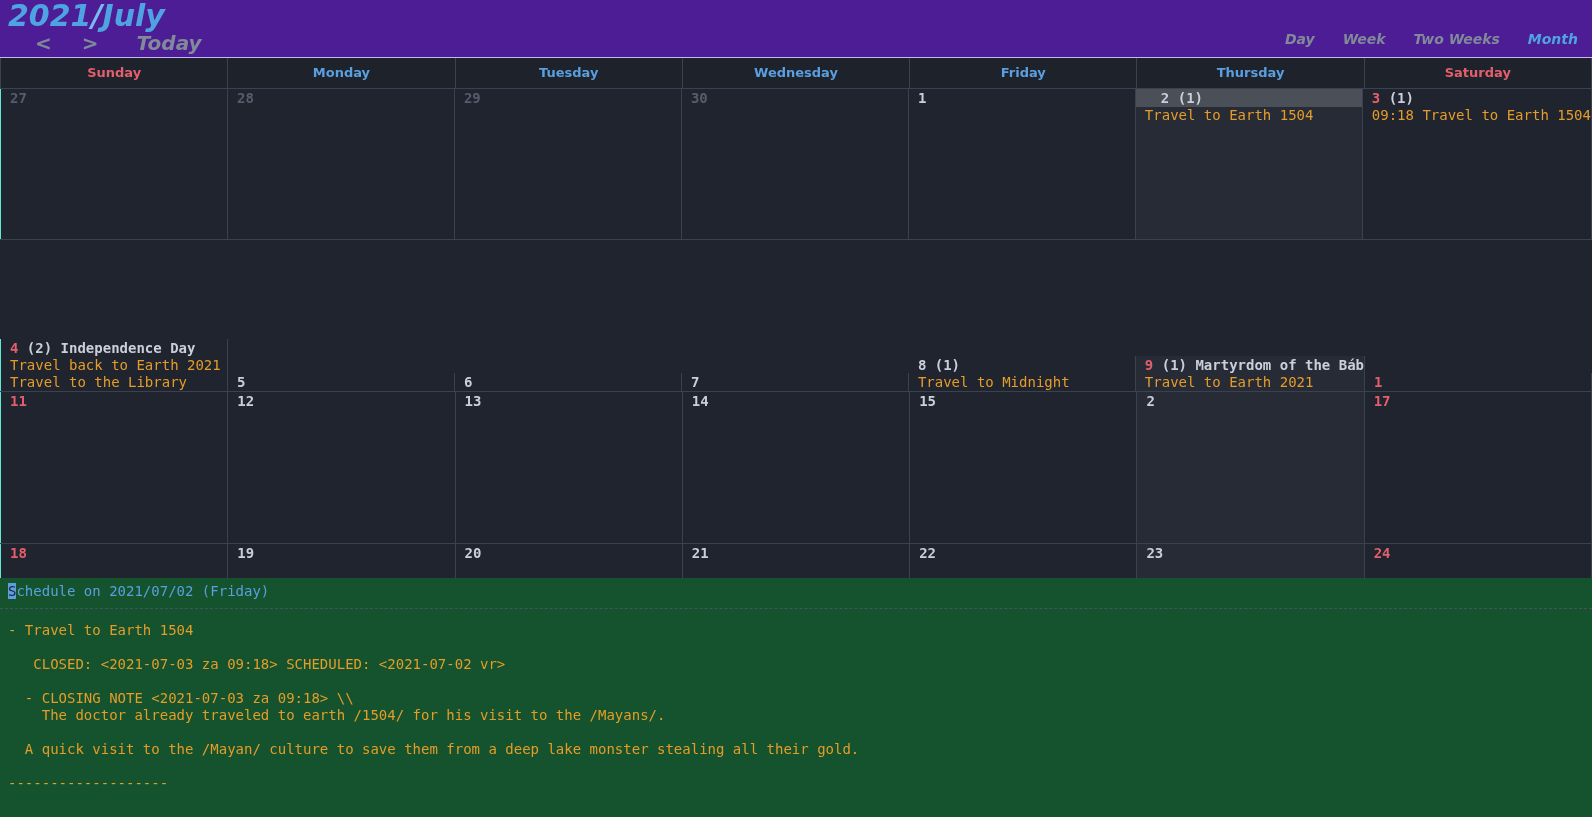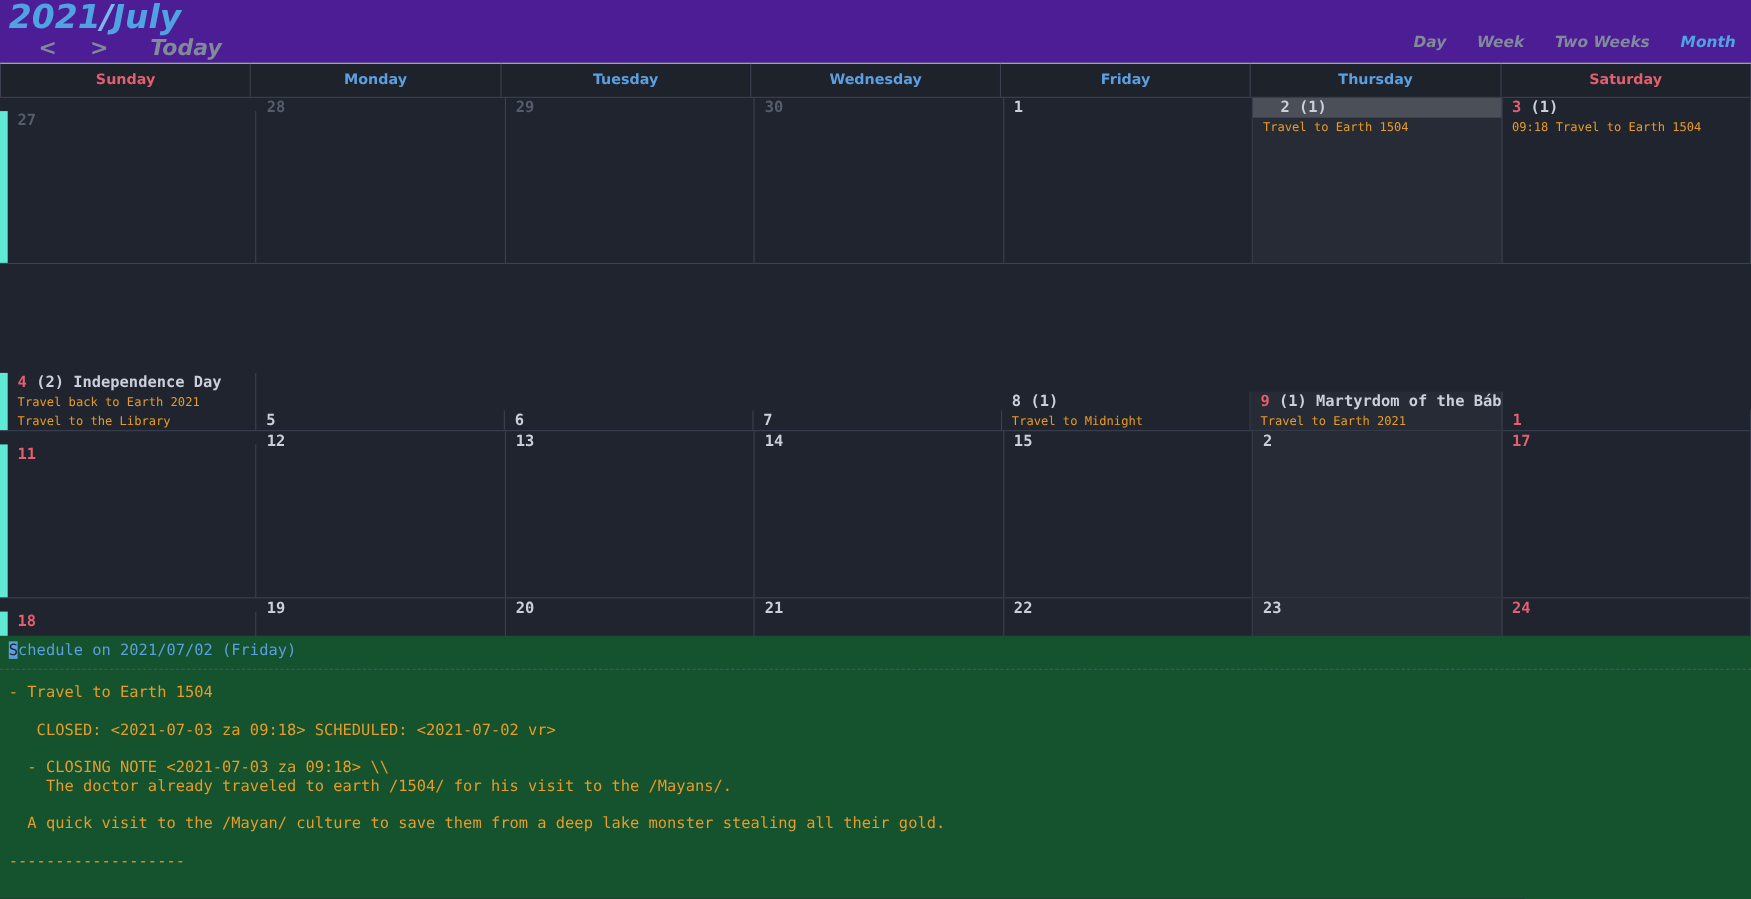--- a/index.html
+++ b/index.html
@@ -103,21 +103,21 @@
   .weekrow.r4 { height: 151px; }
 
   .daycell {
     flex: 1 1 0;
     border-right: 1px solid #3a4150;
     box-sizing: border-box;
     padding: 0;
     position: relative;
     overflow: visible;
   }
-  .daycell:first-child { border-left: 7px solid #5eead4; margin-top: 12px; }
+  .daycell:first-child { border-left: 1px solid #5eead4; }
   .daycell.sel { background: #262b36; }
 
   .dayhead {
     height: 18px;
     line-height: 18px;
     padding-left: 9px;
     font-size: 14px;
     font-weight: bold;
     white-space: nowrap;
     color: #c9cfdb;
@@ -130,21 +130,21 @@
   .dayhead .dnum.dim { color: #555d6c; }
   .dayhead .cnt { color: #c9cfdb; }
   .dayhead .hol { color: #c9cfdb; }
 
   .events {
     padding-left: 9px;
     position: relative;
     z-index: 2;
   }
   .evline {
-    font-size: 11px;
+    font-size: 14px;
     line-height: 17px;
     color: #e59c28;
     white-space: nowrap;
   }
 
   
   .schedule {
     position: absolute;
     left: 0;
     top: 578px;

